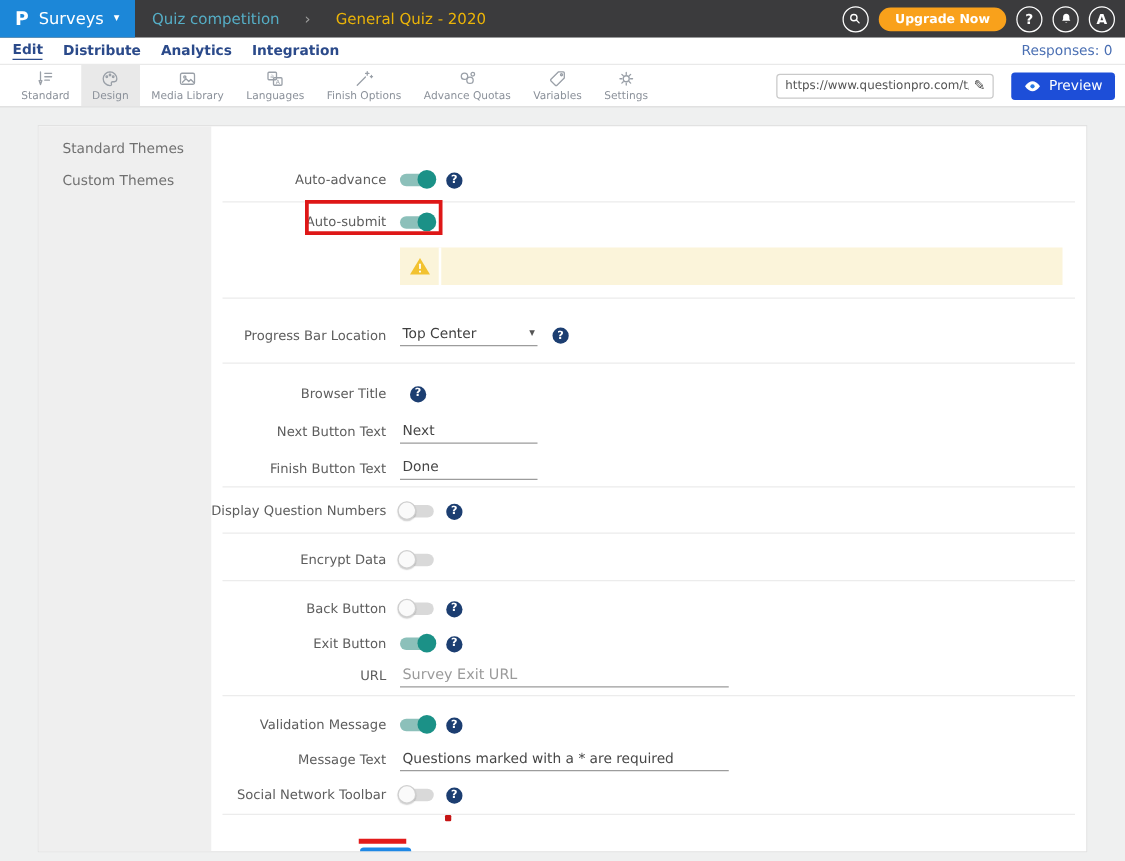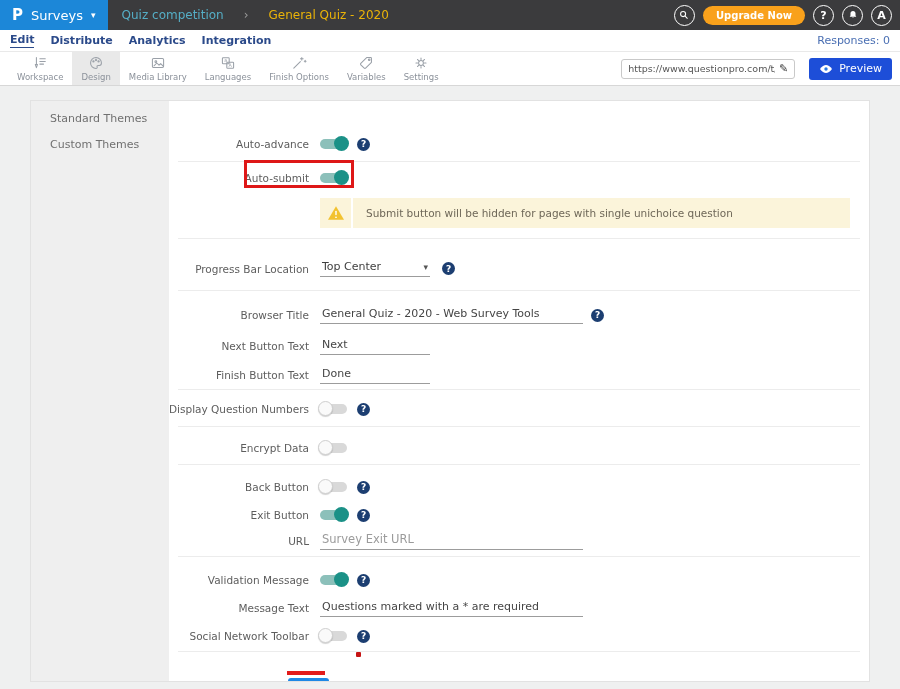--- a/index.html
+++ b/index.html
@@ -148,21 +148,21 @@
   <span class="nav-item">Integration</span>
   <span class="responses">Responses: 0</span>
 </div>
 
 <div class="toolbar">
   <div class="tool">
     <svg viewBox="0 0 20 20">
       <path d="M5.5 3.2v8.6M4.1 11.8h2.8L5.5 15.8z"></path>
         <path d="M9.8 4.6h6.8M9.8 8h6.8M9.8 11.4h4.6"></path>
     </svg>
-    <span class="tlabel">Workspace</span>
+    <span class="tlabel">Standard</span>
   </div>
   <div class="tool active">
     <svg viewBox="0 0 20 20">
       <path d="M10 3.2a6.8 6.8 0 1 0 0 13.6c1.2 0 1.8-.8 1.4-1.8-.4-1 .2-2 1.3-2h1.6c1.4 0 2.5-1.1 2.5-2.9A6.9 6.9 0 0 0 10 3.2z"></path>
       <circle cx="6.8" cy="8" r=".8"></circle>
         <circle cx="10" cy="6.3" r=".8"></circle>
         <circle cx="13.2" cy="8" r=".8"></circle>
     </svg>
     <span class="tlabel">Design</span>
   </div>
@@ -181,20 +181,28 @@
       <text x="7.2" y="9.3" font-size="6" fill="#9aa0a8" stroke="none" text-anchor="middle">a</text>
       <text x="12.8" y="15" font-size="6" fill="#9aa0a8" stroke="none" text-anchor="middle">A</text>
     </svg>
     <span class="tlabel">Languages</span>
   </div>
   <div class="tool">
     <svg viewBox="0 0 20 20">
       <path d="M3.5 16.5l8.2-8.2M13.5 3v3.4M11.8 4.7h3.4M16.6 7.8h2.2M17.7 6.7v2.2"></path>
     </svg>
     <span class="tlabel">Finish Options</span>
+  </div>
+  <div class="tool">
+    <svg viewBox="0 0 20 20">
+      <circle cx="7" cy="7.5" r="3.2"></circle>
+        <circle cx="12.5" cy="11.5" r="3.2"></circle>
+        <circle cx="15.3" cy="5.5" r="1.8"></circle>
+    </svg>
+    <span class="tlabel">Advance Quotas</span>
   </div>
   <div class="tool">
     <svg viewBox="0 0 20 20">
       <path d="M10.8 3.2h5a1 1 0 0 1 1 1v5l-7.3 7.3a1.2 1.2 0 0 1-1.7 0l-4.3-4.3a1.2 1.2 0 0 1 0-1.7z"></path>
       <circle cx="14" cy="6" r="1"></circle>
     </svg>
     <span class="tlabel">Variables</span>
   </div>
   <div class="tool">
     <svg viewBox="0 0 20 20">
@@ -245,39 +253,37 @@
     </div>
 
     <div class="warnbox" style="margin-top:5px;">
       <span class="warn-iconwrap">
         <svg width="18" height="16" viewBox="0 0 20 18">
           <path d="M10 1.5 L19 16.5 H1 z" fill="#f2c230"></path>
           <rect x="9.2" y="6.5" width="1.6" height="5" rx=".8" fill="#fff"></rect>
           <circle cx="10" cy="13.8" r=".95" fill="#fff"></circle>
         </svg>
       </span>
-      <span class="warn-text">Submit button will be hidden for pages with single unichoice question</span>
     </div>
 
     <hr class="div" style="margin-top:10px;">
 
     <div class="row" style="margin-top:17px; height:25px;">
       <span class="lbl">Progress Bar Location</span>
       <span class="selectbox">
         <span>Top Center</span>
         <span class="caret">▾</span>
       </span>
       <span class="help" style="margin-left:12px;"></span>
     </div>
 
     <hr class="div" style="margin-top:9px;">
 
     <div class="row" style="margin-top:11px; height:26px;">
       <span class="lbl">Browser Title</span>
-      <input class="uline w-long" type="text" value="General Quiz - 2020 - Web Survey Tools" style="">
       <span class="help" style="margin-left:8px;"></span>
     </div>
 
     <div class="row" style="margin-top:5px; height:26px;">
       <span class="lbl">Next Button Text</span>
       <input class="uline w-short" type="text" value="Next" style="">
     </div>
 
     <div class="row" style="margin-top:3px; height:26px;">
       <span class="lbl">Finish Button Text</span>

